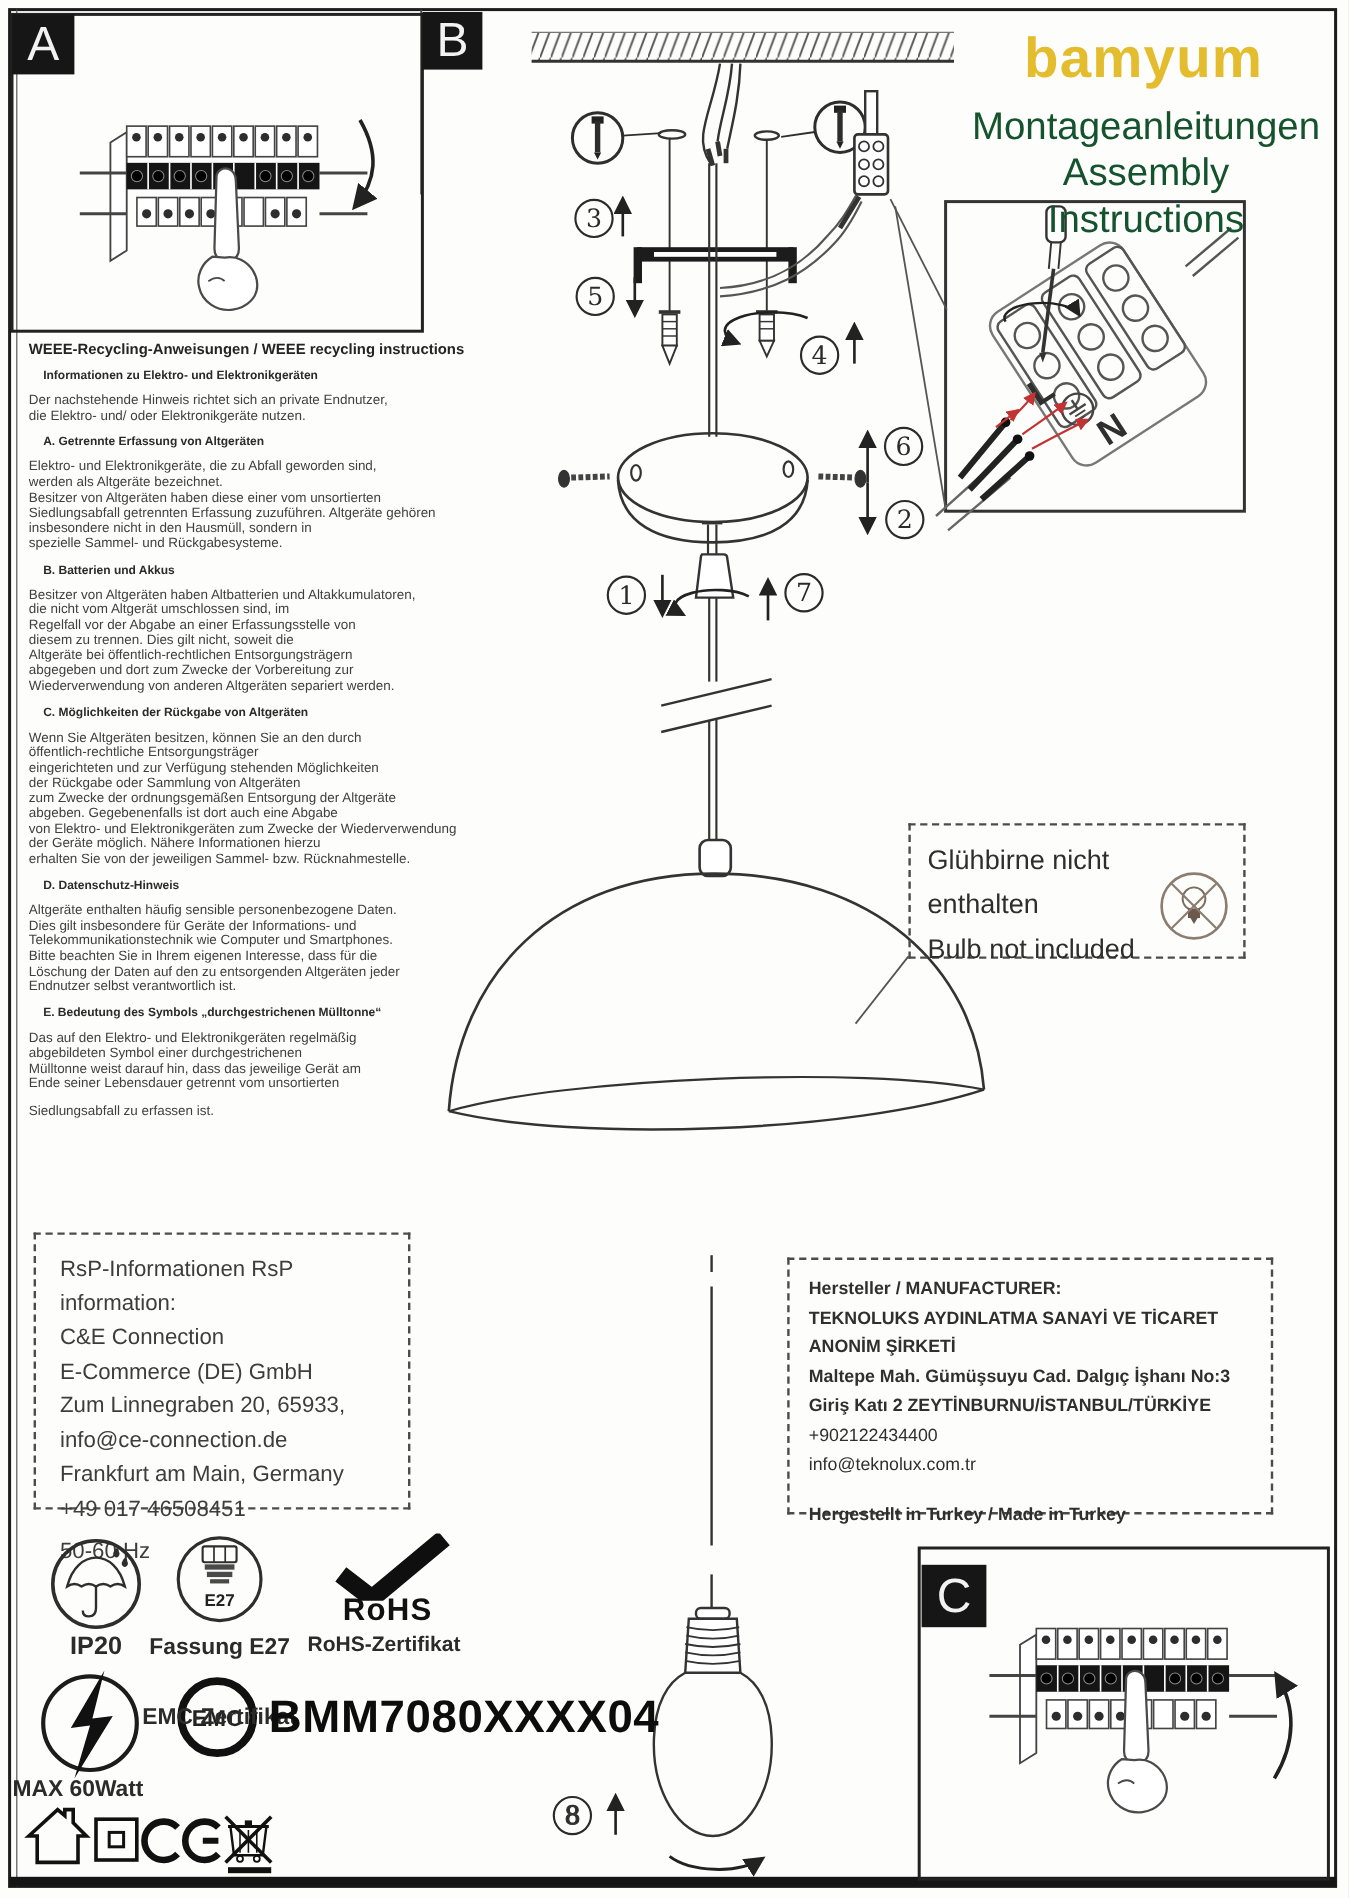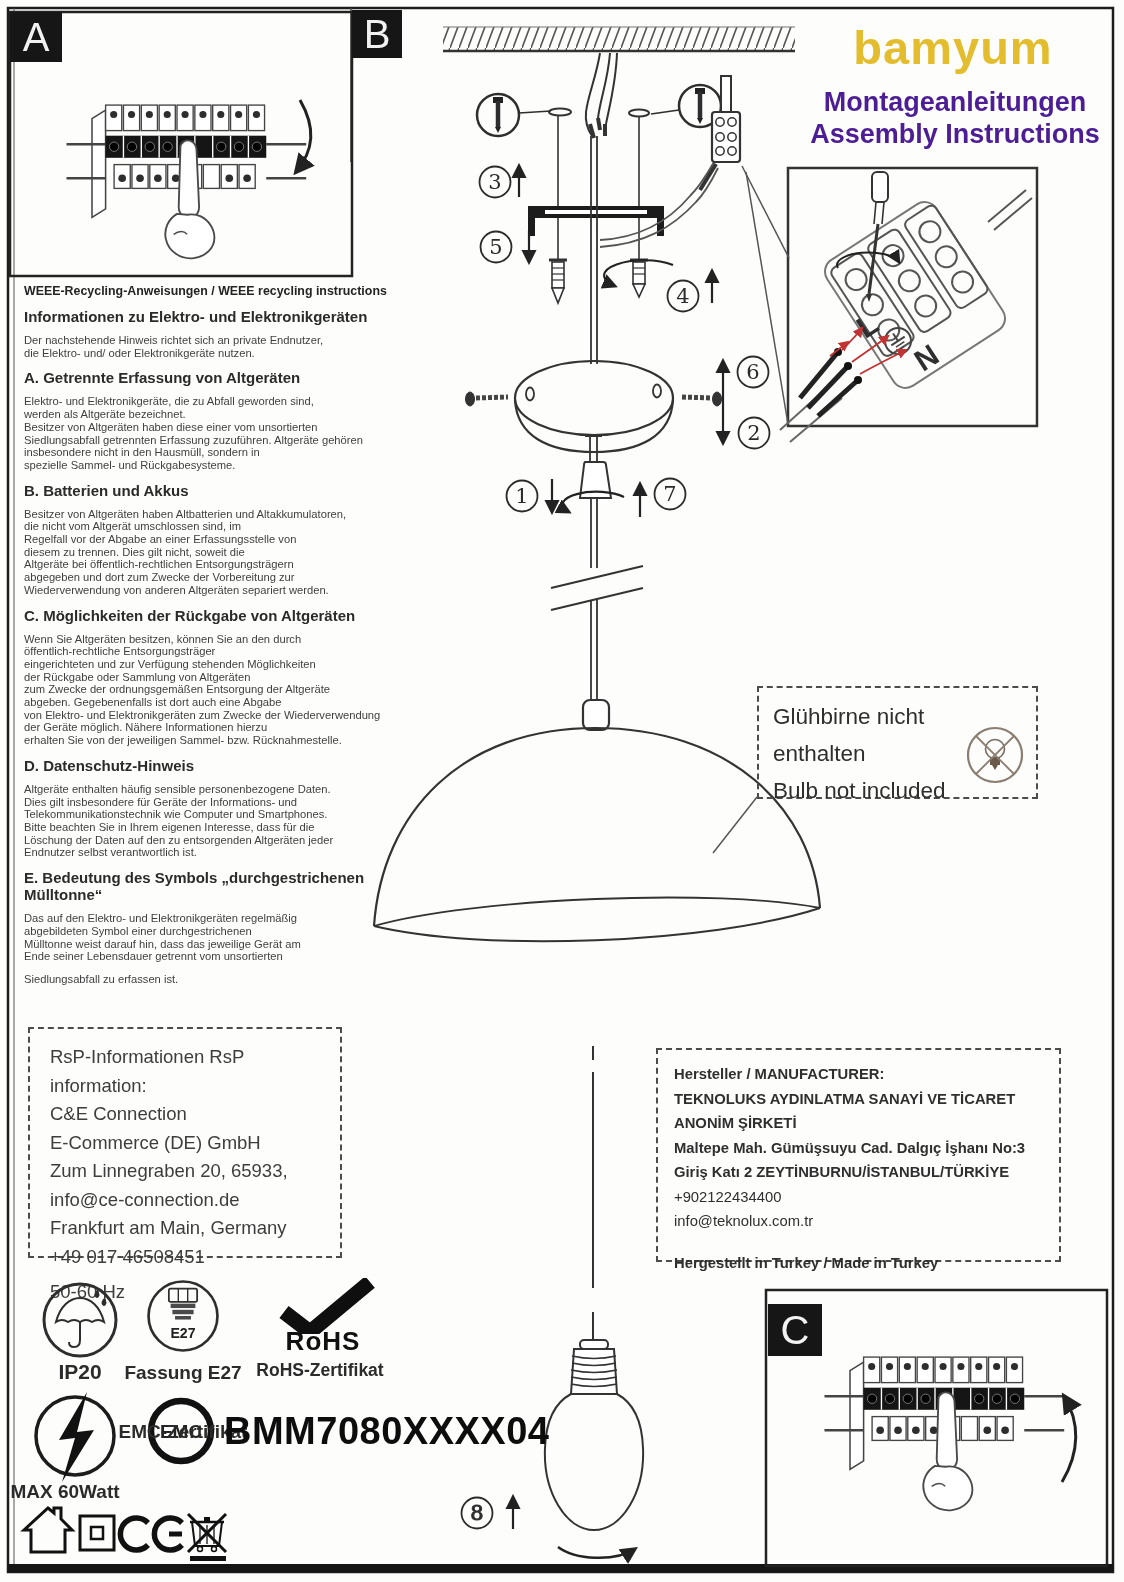--- a/index.html
+++ b/index.html
@@ -4,24 +4,24 @@
 <style>
   html,body{margin:0;padding:0;background:#d8d8d8;}
   .page{position:relative;width:1124px;height:1582px;background:#fdfdfb;
         font-family:"Liberation Sans",sans-serif;overflow:hidden;}
   .art{position:absolute;left:0;top:0;z-index:1;}
   .abs{position:absolute;z-index:2;}
   .label-sq{position:absolute;z-index:3;background:#161616;color:#f2f2f2;
         display:flex;align-items:center;justify-content:center;
         font-size:40px;font-weight:400;}
   .logo{font-size:47px;font-weight:700;letter-spacing:1px;color:#e3bd2e;text-align:center;}
-  .titles{font-size:27px;font-weight:700;color:#4c1d95;text-align:center;line-height:1.2;}
+  .titles{font-size:32px;font-weight:400;color:#14532d;text-align:center;line-height:1.2;}
   .weee{width:414px;color:#3f3f3f;}
   .weee h3{font-size:12.4px;margin:0 0 10px 0;color:#242424;}
-  .weee h4{font-size:15px;margin:0 0 9px 0;color:#2b2b2b;}
+  .weee h4{font-size:10px;margin:0 0 9px 12px;color:#2b2b2b;}
   .weee p{font-size:11.2px;line-height:12.7px;margin:0 0 10px 0;white-space:pre-line;}
   .dashedbox{border:2.5px dashed #4c4c4c;box-sizing:border-box;}
   .notice{padding:10px 14px;color:#2e2e2e;font-size:22.5px;font-weight:500;line-height:37px;}
   .rsp{padding:14px 0 0 20px;font-size:18.5px;font-weight:500;color:#3d3d3d;line-height:28.5px;}
   .rsp .gap{margin-top:7px;}
   .manu{padding:12px 0 0 16px;font-size:14.8px;color:#2f2f2f;line-height:24.5px;}
   .manu .b{font-weight:700;}
   .manu .foot{font-weight:700;margin-top:17px;}
   .cert-label{font-weight:700;color:#2b2b2b;font-size:19px;text-align:center;}
   .rohs-word{font-weight:700;color:#111;font-size:26px;text-align:center;letter-spacing:1px;}

